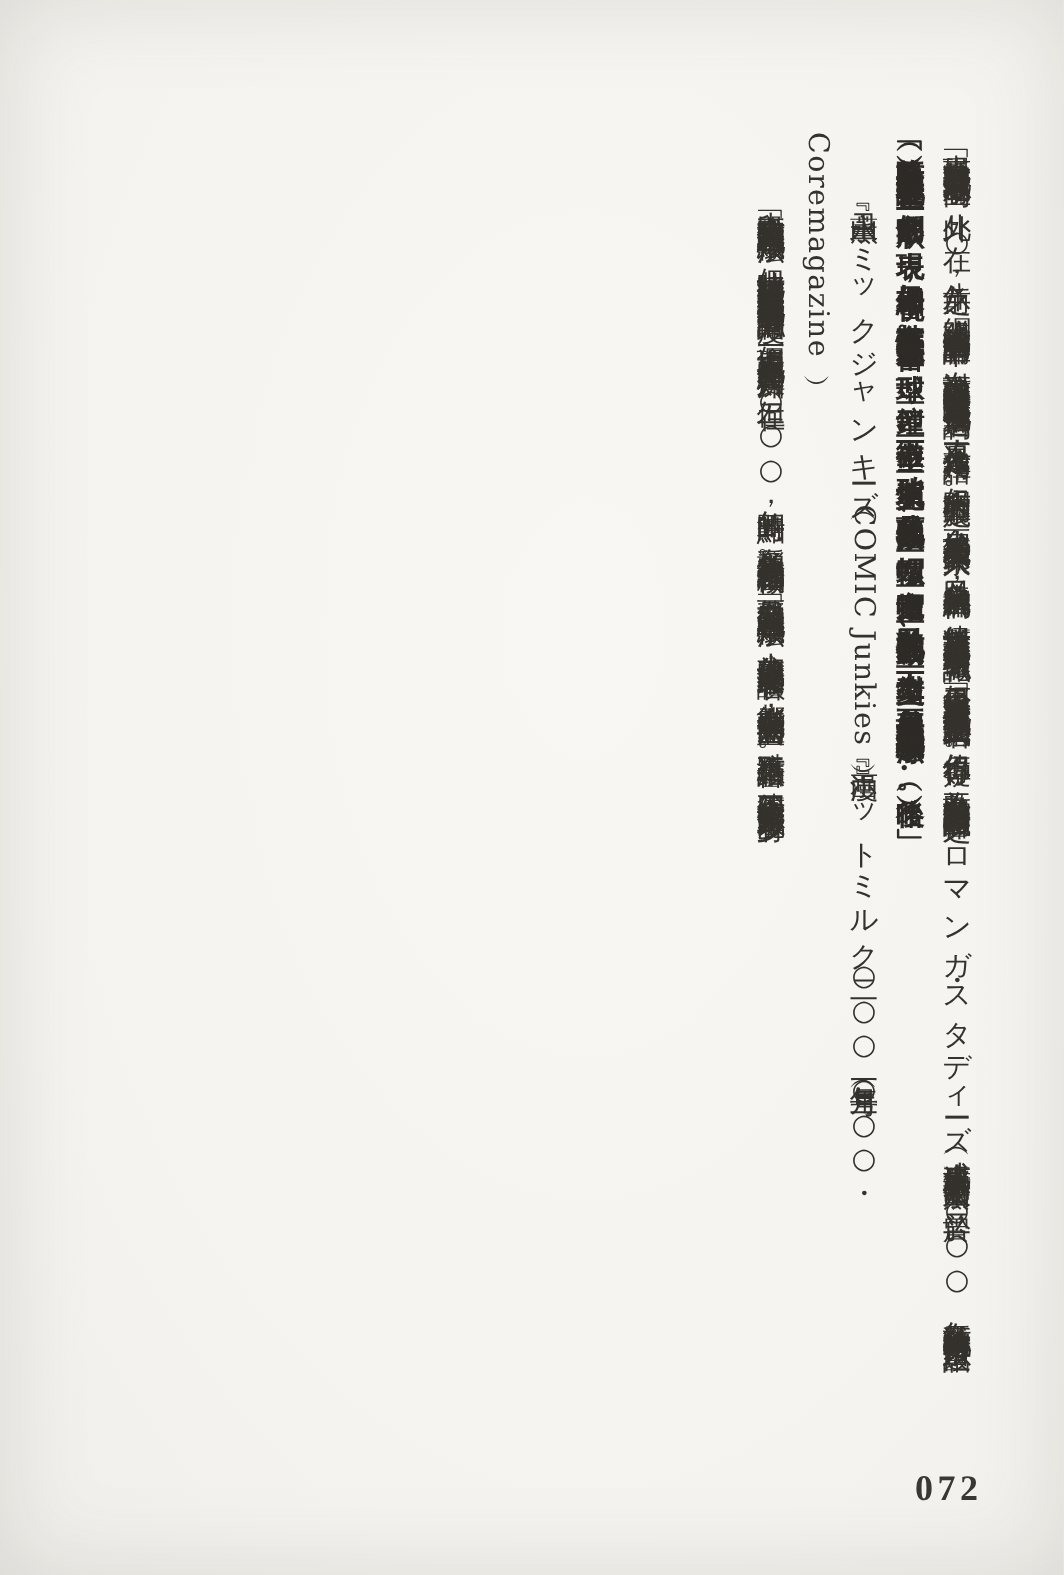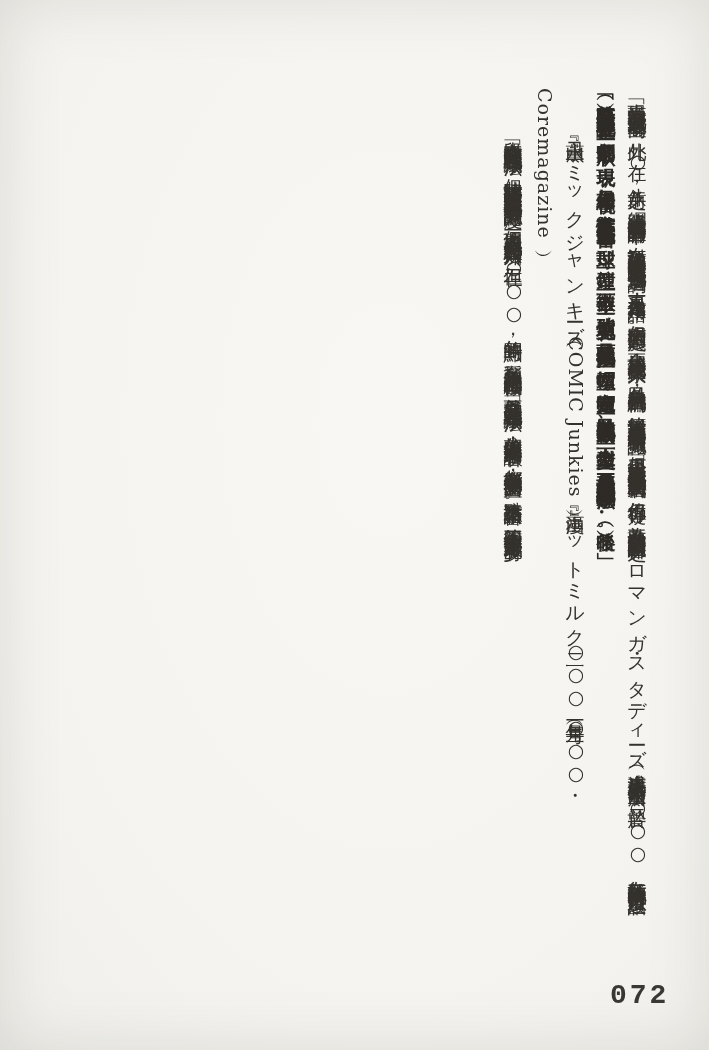--- a/index.html
+++ b/index.html
@@ -49,25 +49,25 @@
     text-indent: 2em;
   }
   .para-body-2 {
     margin-right: 28px;
     text-indent: 2em;
   }
   .page-number {
     position: absolute;
     left: 610px;
     top: 980px;
-    font-size: 28px;
+    font-size: 24px;
     font-weight: 700;
     letter-spacing: 3px;
     color: #3b3833;
-    font-family: Liberation Mono, monospace;
+    font-family: Liberation Serif, serif;
   }
 </style>
 </head>
 <body>
 
 <div class="page">
   <div class="text-area">
     <p class="para-body-1">畫表現中的「乳首殘像」定義似乎有些不同。此外，在○八年之前，網路上跟成人漫畫有關的討論區中，在討論漫畫的表現手法時據說也有使用過「乳首殘像」這個名詞，不過只是作為一種用語，仍未有明確的定義。至於使用殘影表現的作家本人，以及負責審視的編輯們，儘管對於這種表現本身的效果和表象有明確認識，但是否已建立如「乳首殘像」或其他類似意義的正式名稱，仍值得存疑。為數不多曾討論過相關議題的著作之一『エロマンガ・スタディーズ（成人漫畫研析）』的作者永山薰，曾於二○○○年在雜誌的乳房特輯中留下以下這段話。</p>
     <p class="para-quote">「（前略）至今已有無數的巨乳誕生在世上。它們的形狀、表現，如果仔細審視，其多樣性甚至可以寫滿一整本書。球型、鐘型、微下垂型、矽脂填充型，或是乳頭的按鈕型、螺帽型、寬邊帽型，以及乳搖的同頻震動型、上下交錯型、甚至是用來表現搖晃的乳頭網點殘像手法等……（後略）。」</p>
     <p class="para-citation">永山薫『コミックジャンキーズ（COMIC Junkies）』『漫画ホットミルク二○○○年一月号』（二○○○・Coremagazine）</p>

